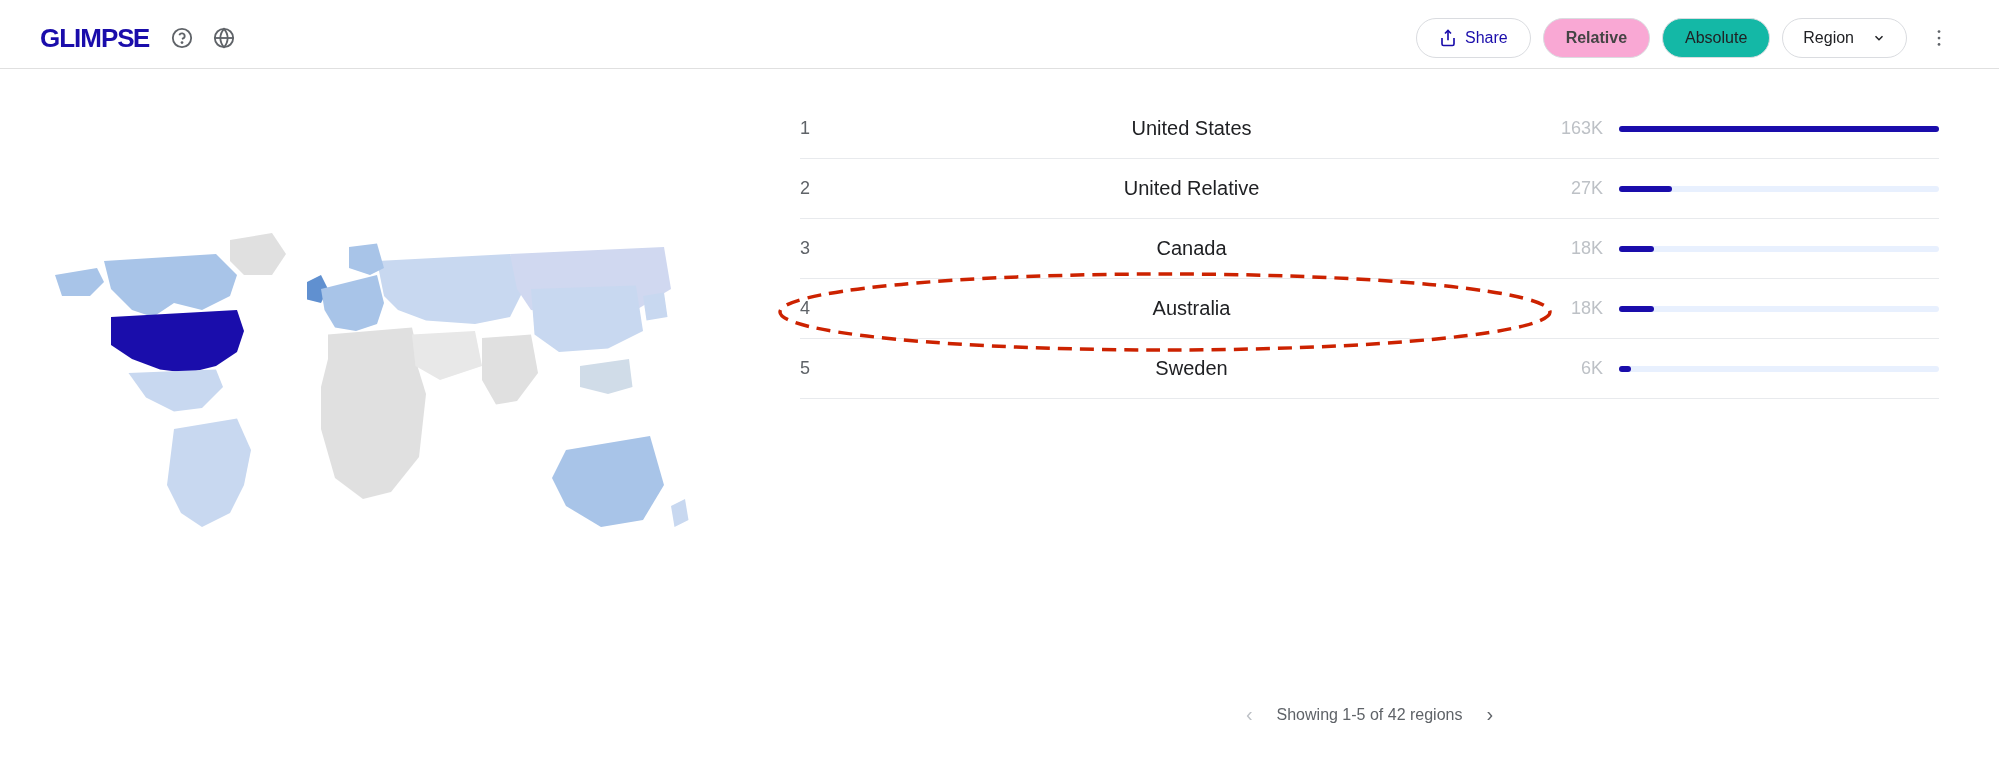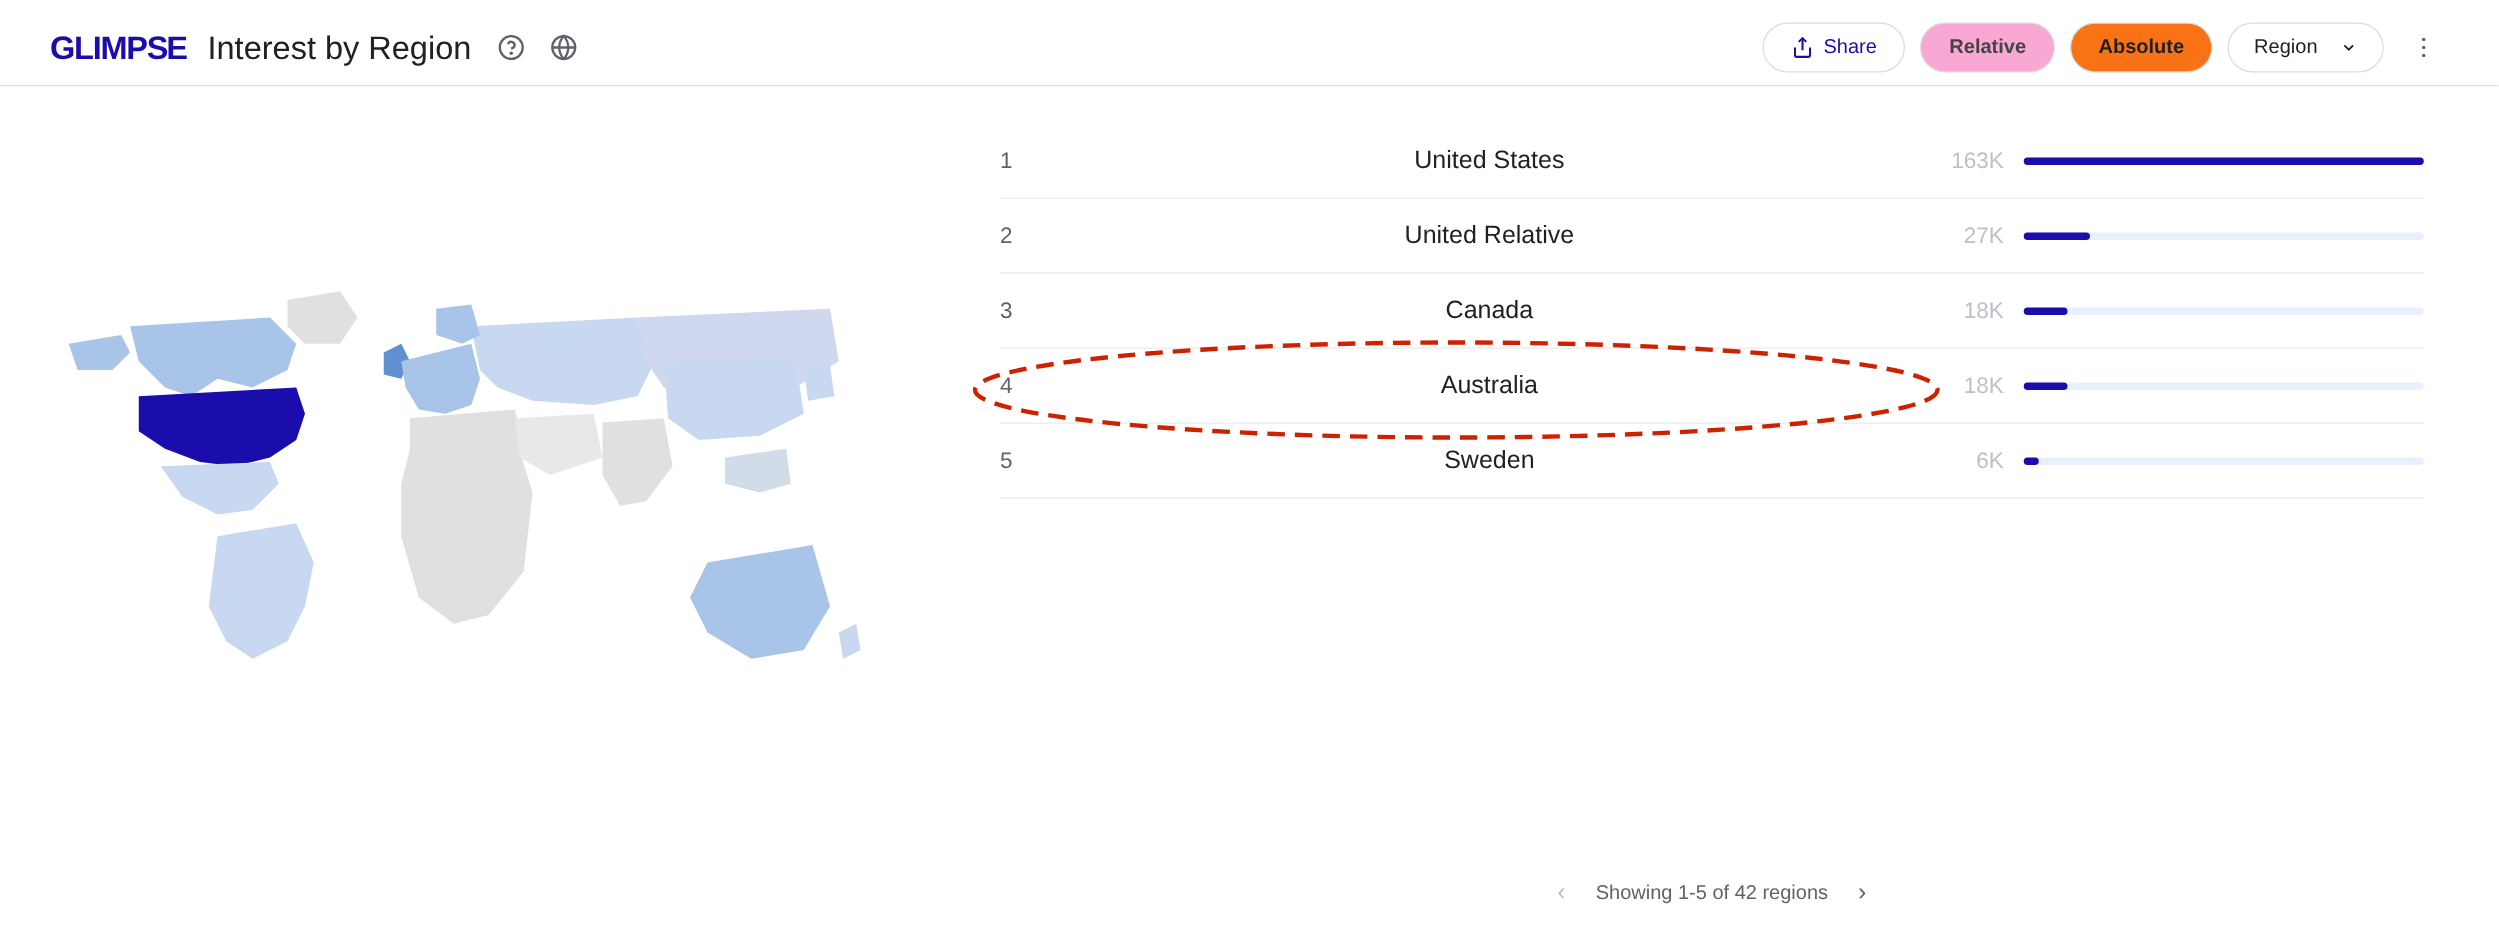--- a/index.html
+++ b/index.html
@@ -79,22 +79,22 @@
       padding: 10px 22px;
       border: 1px solid #dadce0;
       border-radius: 24px;
       background: #f9a8d4;
       color: #444;
       font-size: 16px;
       font-weight: 700;
       cursor: pointer;
     }
     .btn-toggle.active {
-      background: #f97316;
-      font-weight: 700;
+      background: #14b8a6;
+      font-weight: 400;
       color: #202124;
     }
     .btn-region {
       display: flex;
       align-items: center;
       gap: 18px;
       padding: 10px 20px;
       border: 1px solid #dadce0;
       border-radius: 24px;
       background: #fff;
@@ -230,21 +230,20 @@
       pointer-events: none;
       z-index: 10;
     }
   </style>
 </head>
 <body>
 
 <div class="header">
   <div class="header-left">
     <span class="logo">GLIMPS<span class="e-reverse">Ǝ</span></span>
-    <span class="title">Interest by Region</span>
     <div class="header-icons">
       <div class="icon-circle">
         <svg width="22" height="22" viewBox="0 0 24 24" fill="none" stroke="#5f6368" stroke-width="2">
           <circle cx="12" cy="12" r="10"></circle>
           <path d="M9.09 9a3 3 0 0 1 5.83 1c0 2-3 3-3 3"></path>
           <line x1="12" y1="17" x2="12.01" y2="17" stroke-width="3" stroke-linecap="round"></line>
         </svg>
       </div>
       <div class="icon-circle">
         <svg width="22" height="22" viewBox="0 0 24 24" fill="none" stroke="#5f6368" stroke-width="2">

